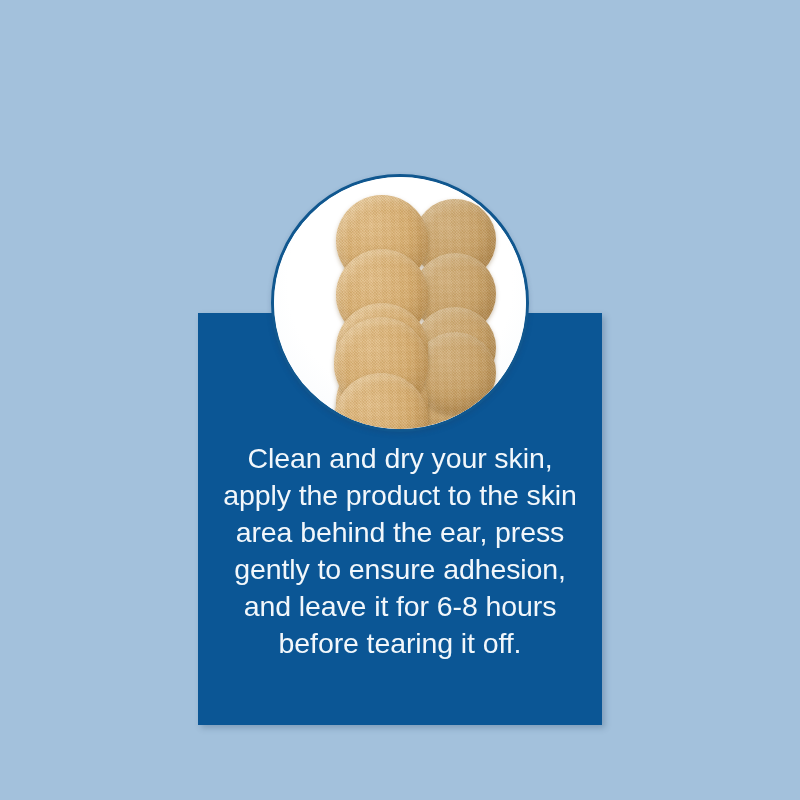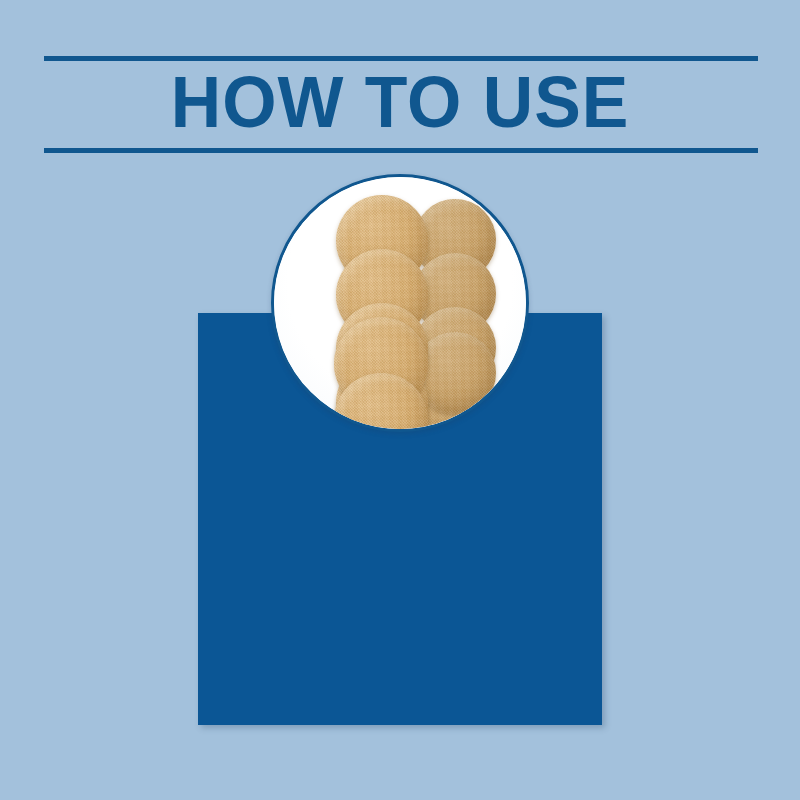--- a/index.html
+++ b/index.html
@@ -130,25 +130,20 @@
     box-shadow: inset -6px -8px 12px rgba(150,110,55,0.30),
                 inset 5px 6px 10px rgba(255,245,225,0.35);
   }
   .patch-back { filter: brightness(0.94); }
 </style>
 </head>
 <body>
 
 <div id="page">
 
-  <div class="header-block">
-    <div class="rule rule-top"></div>
-    <div class="page-title">HOW TO USE</div>
-    <div class="rule rule-bottom"></div>
-  </div>
 
   <div class="info-panel"></div>
 
   <div class="photo-circle">
     <div class="photo-inner">
 
       <div class="patch patch-back" style="left:140px; top:22px;  width:82px; height:82px;">
           <span class="patch-shade"></span>
         </div>
       <div class="patch patch-back" style="left:140px; top:76px;  width:82px; height:82px;">
@@ -179,14 +174,15 @@
       <div class="patch" style="left:60px; top:140px; width:94px; height:94px;">
           <span class="patch-shade"></span>
         </div>
       <div class="patch" style="left:60px; top:196px; width:94px; height:94px;">
           <span class="patch-shade"></span>
         </div>
 
     </div>
   </div>
 
+  <div class="info-text">Clean and dry your skin, apply the product to the skin area behind the ear, press gently to ensure adhesion, and leave it for 6-8 hours before tearing it off.</div>
 
 </div>
 
 </body></html>

